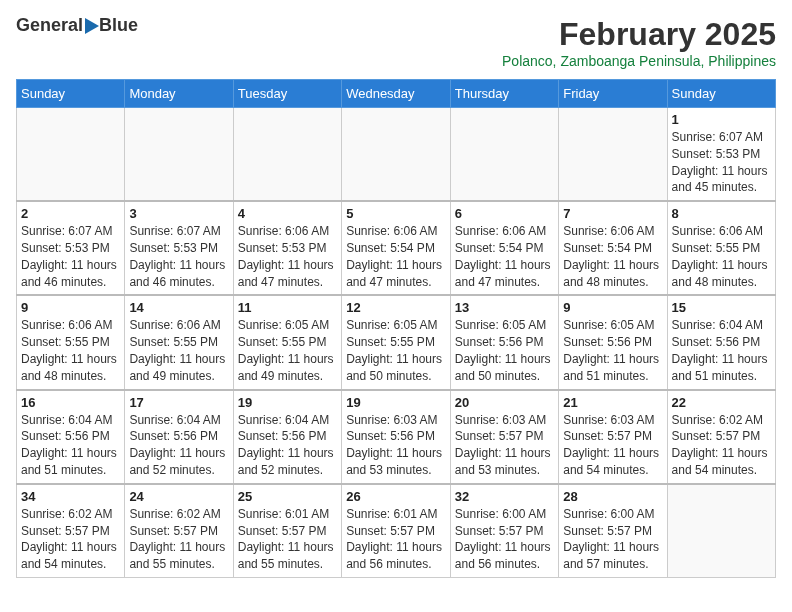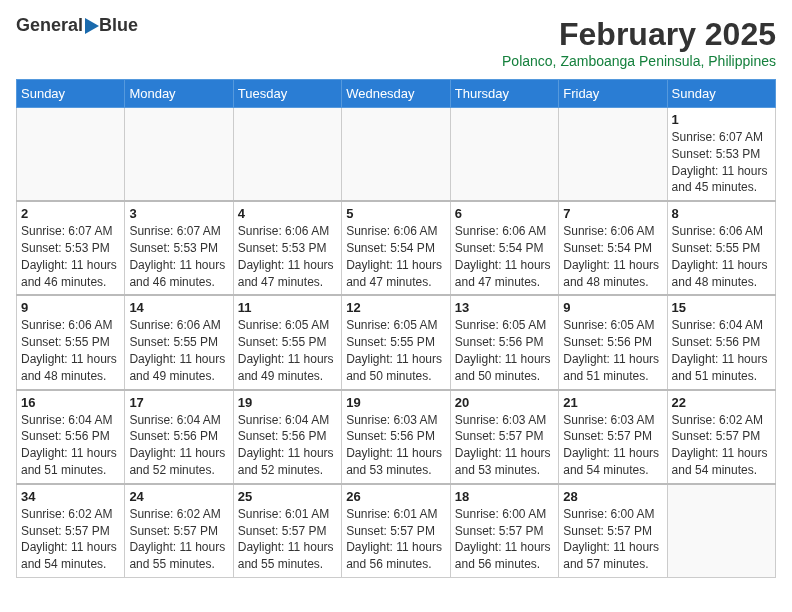--- a/index.html
+++ b/index.html
@@ -310,21 +310,21 @@
 and 55 minutes.</div>
         </td>
         <td>
           <span class="day-num">26</span>
           <div class="day-info">Sunrise: 6:01 AM
 Sunset: 5:57 PM
 Daylight: 11 hours
 and 56 minutes.</div>
         </td>
         <td>
-          <span class="day-num">18</span>
+          <span class="day-num">32</span>
           <div class="day-info">Sunrise: 6:00 AM
 Sunset: 5:57 PM
 Daylight: 11 hours
 and 56 minutes.</div>
         </td>
         <td>
           <span class="day-num">28</span>
           <div class="day-info">Sunrise: 6:00 AM
 Sunset: 5:57 PM
 Daylight: 11 hours

